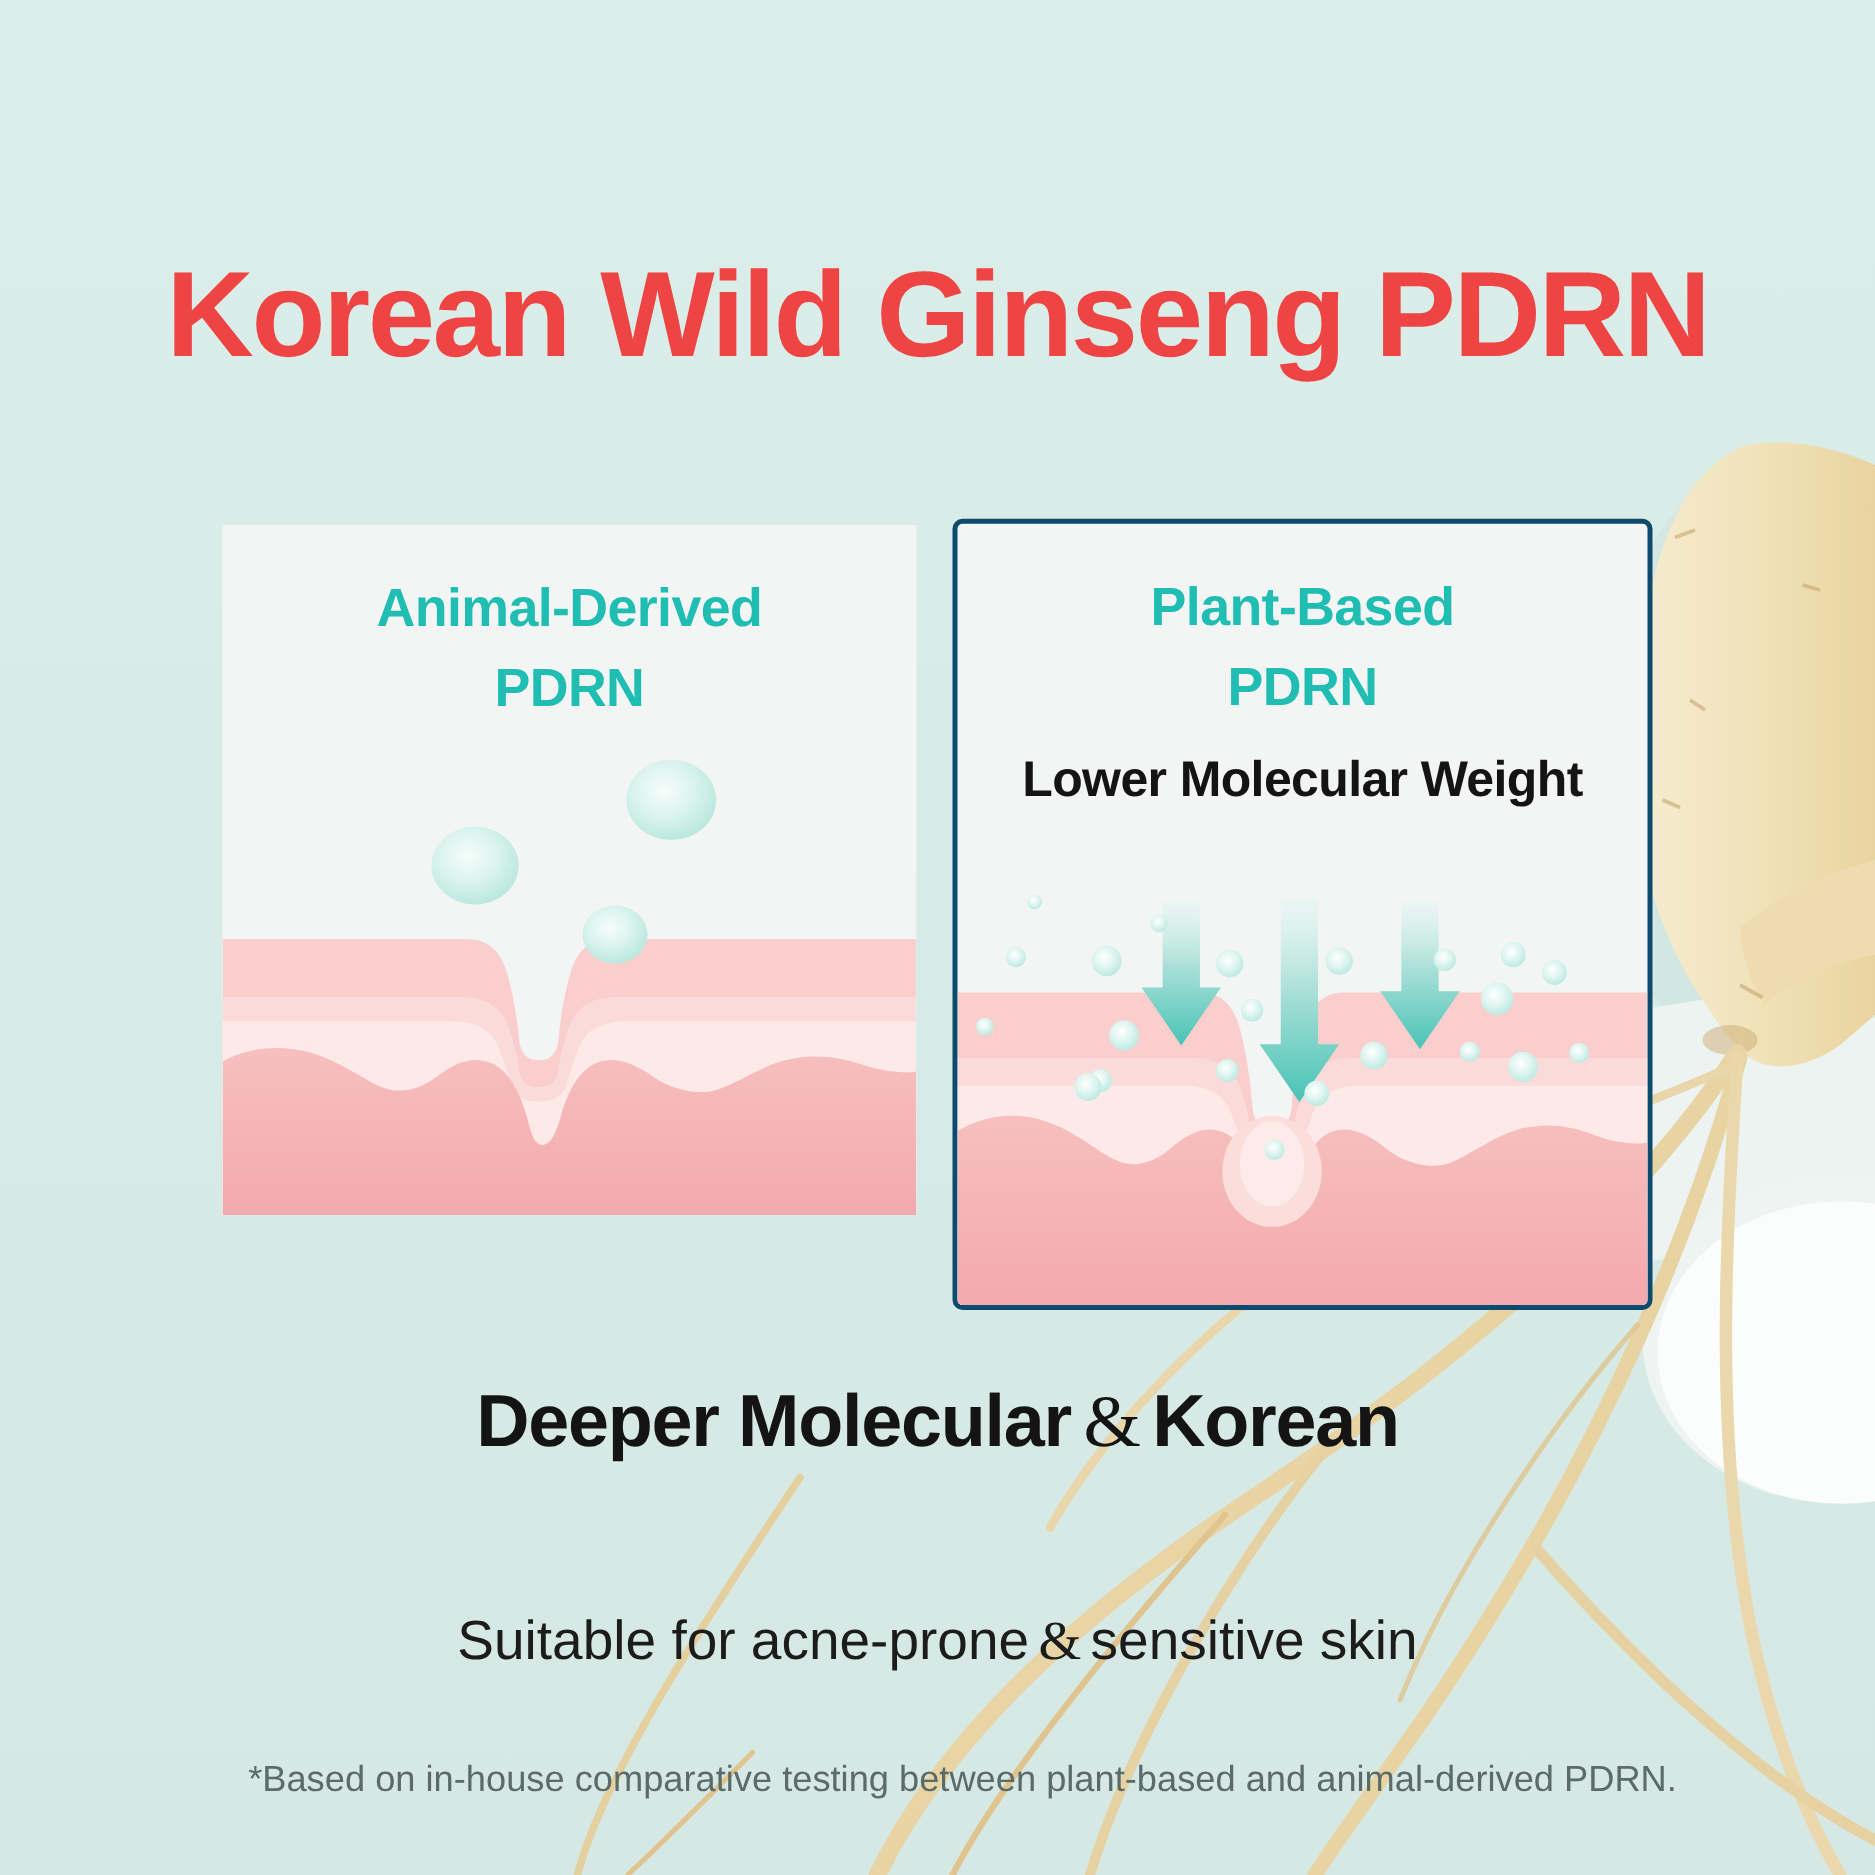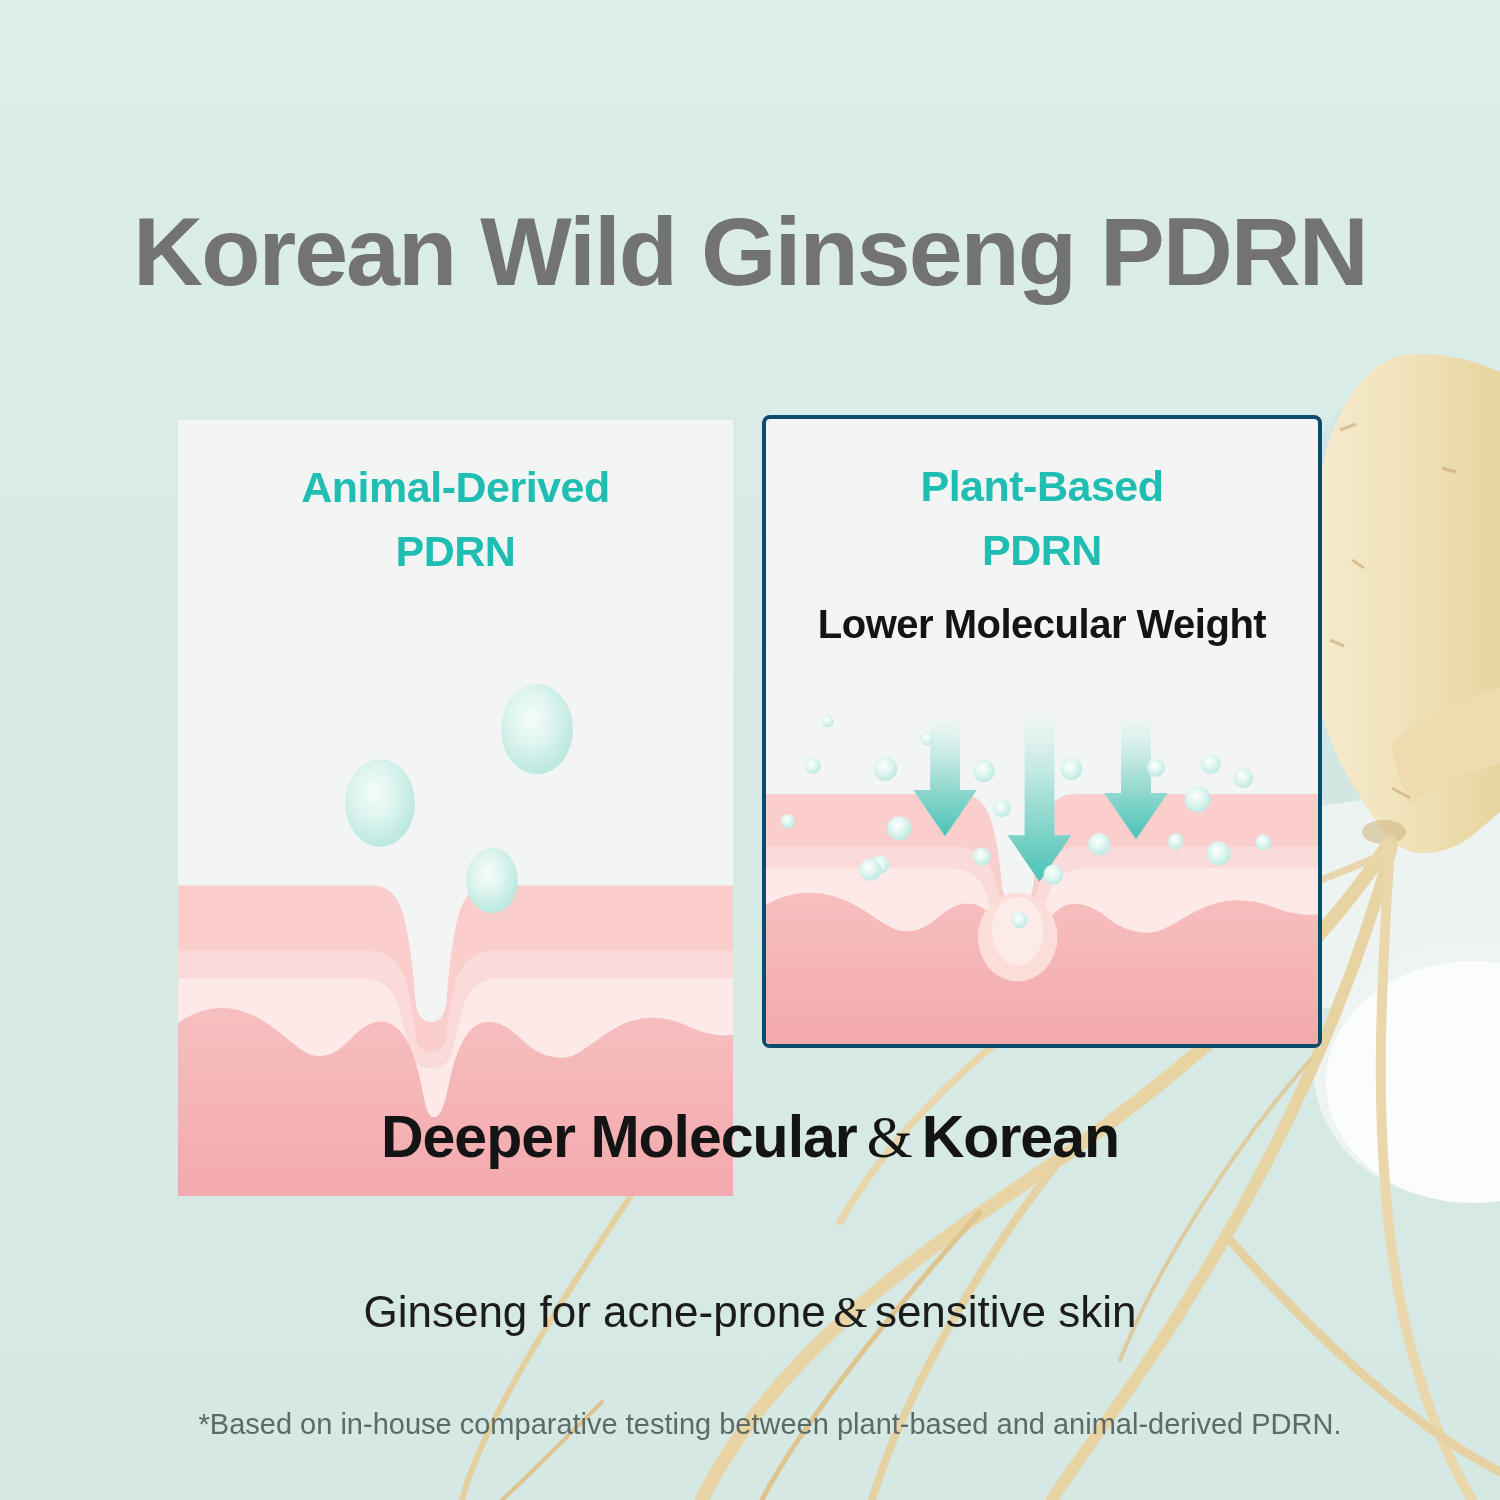--- a/index.html
+++ b/index.html
@@ -6,26 +6,26 @@
   body {
     width:1500px; height:1500px; overflow:hidden; position:relative;
     font-family:"Liberation Sans", sans-serif;
     background:linear-gradient(180deg,#dcEEea 0%, #d9ebe7 40%, #d5e8e4 100%);
   }
   .stage { position:absolute; inset:0; }
   .bg-art { position:absolute; inset:0; z-index:0; }
 
   .title {
     position:absolute; top:196px; left:0; width:100%; z-index:3;
-    text-align:center; font-size:97px; font-weight:bold; color:#737373;
+    text-align:center; font-size:97px; font-weight:bold; color:#ef4444;
     letter-spacing:-2px; line-height:1.15;
   }
 
   .panel { position:absolute; z-index:2; background:#f3f5f4; overflow:hidden; }
-  .panel-animal { left:178px; top:420px; width:555px; height:776px; }
+  .panel-animal { left:178px; top:420px; width:555px; height:552px; }
   .panel-plant  { left:762px; top:415px; width:560px; height:633px;
                   border:4px solid #0c4a6e; border-radius:8px; box-sizing:border-box; }
   .panel-svg { position:absolute; left:0; top:0; width:100%; height:100%; z-index:0; }
   .panel-head {
     position:relative; z-index:1; padding-top:36px; text-align:center;
     color:#1fbdb2; font-size:43px; font-weight:bold; line-height:1.48; letter-spacing:-0.5px;
   }
   .panel-sub {
     position:relative; z-index:1; margin-top:20px; text-align:center;
     color:#141414; font-size:40px; font-weight:bold; letter-spacing:-0.5px;
@@ -211,17 +211,17 @@
       <div>Plant-Based</div>
       <div>PDRN</div>
     </div>
     <div class="panel-sub">Lower Molecular Weight</div>
   </div>
 
   <div class="benefits">
     <div><span>Deeper Molecular</span><span class="amp">&amp;</span><span>Korean</span></div>
   </div>
 
-  <div class="suitability"><span>Ginseng for acne-prone</span><span class="amp">&amp;</span><span>sensitive skin</span></div>
+  <div class="suitability"><span>Suitable for acne-prone</span><span class="amp">&amp;</span><span>sensitive skin</span></div>
 
   <div class="footnote">*Based on in-house comparative testing between plant-based and animal-derived PDRN.</div>
 
 </div>
 
 </body></html>

